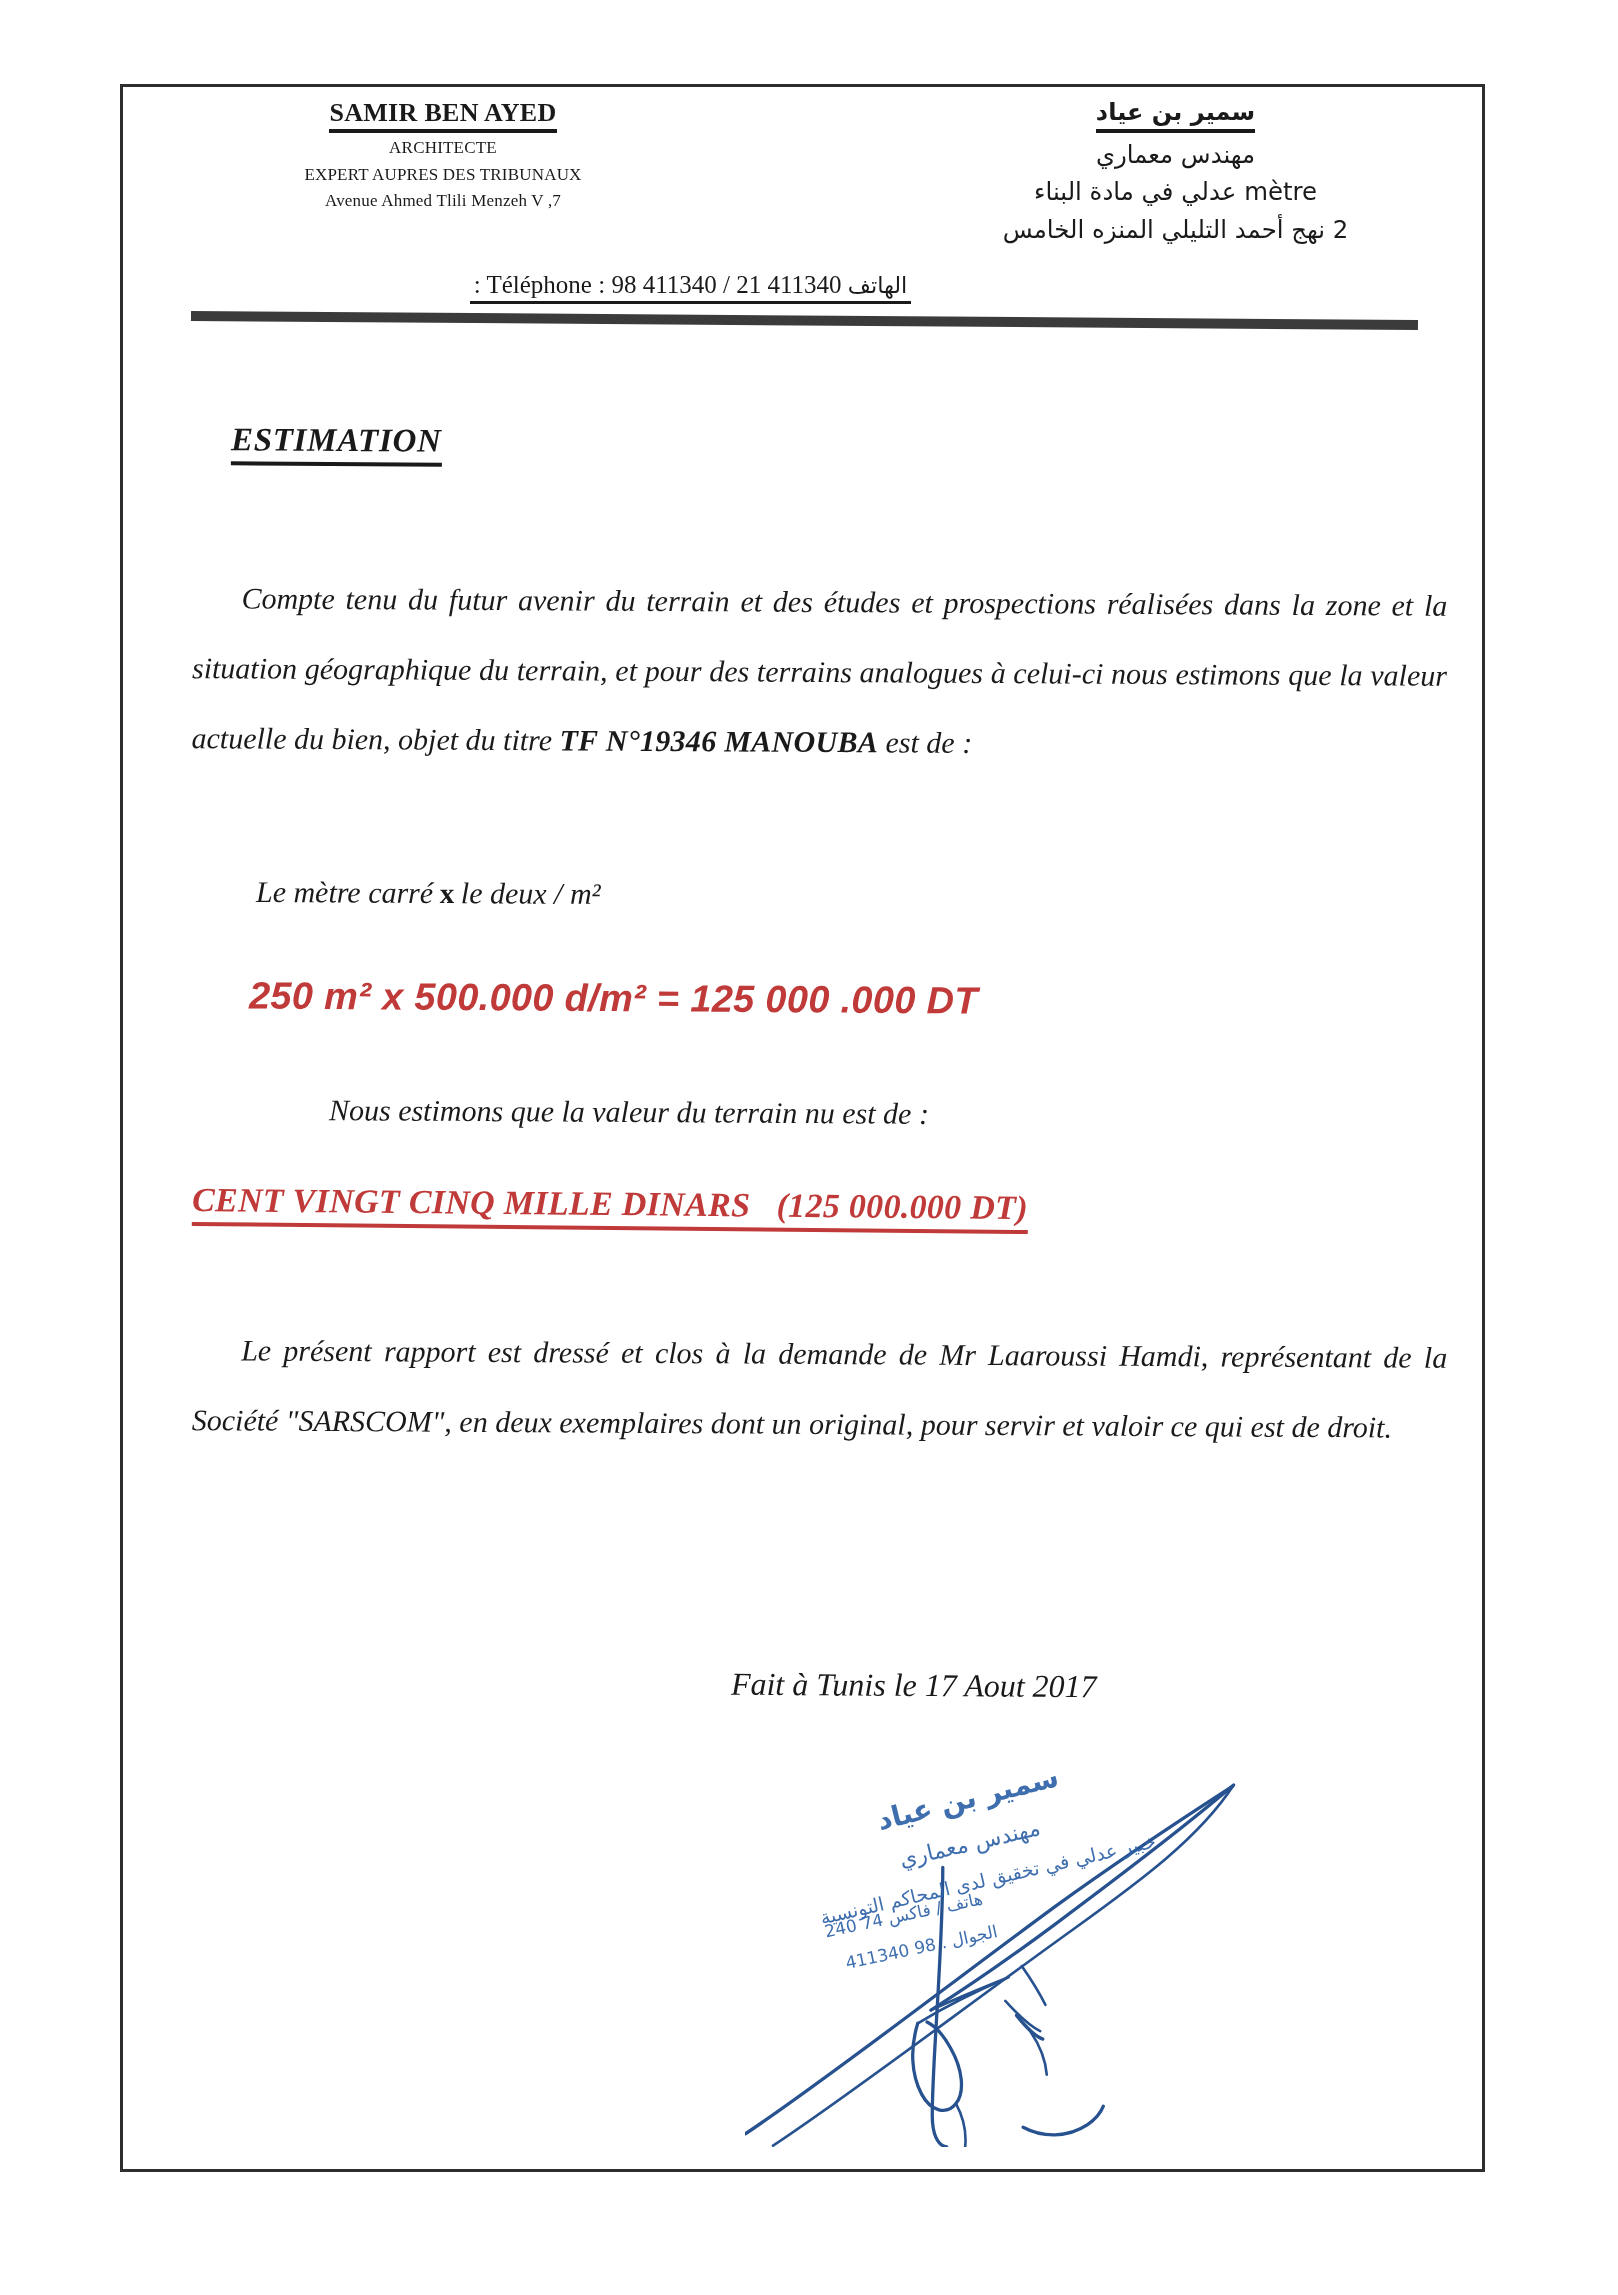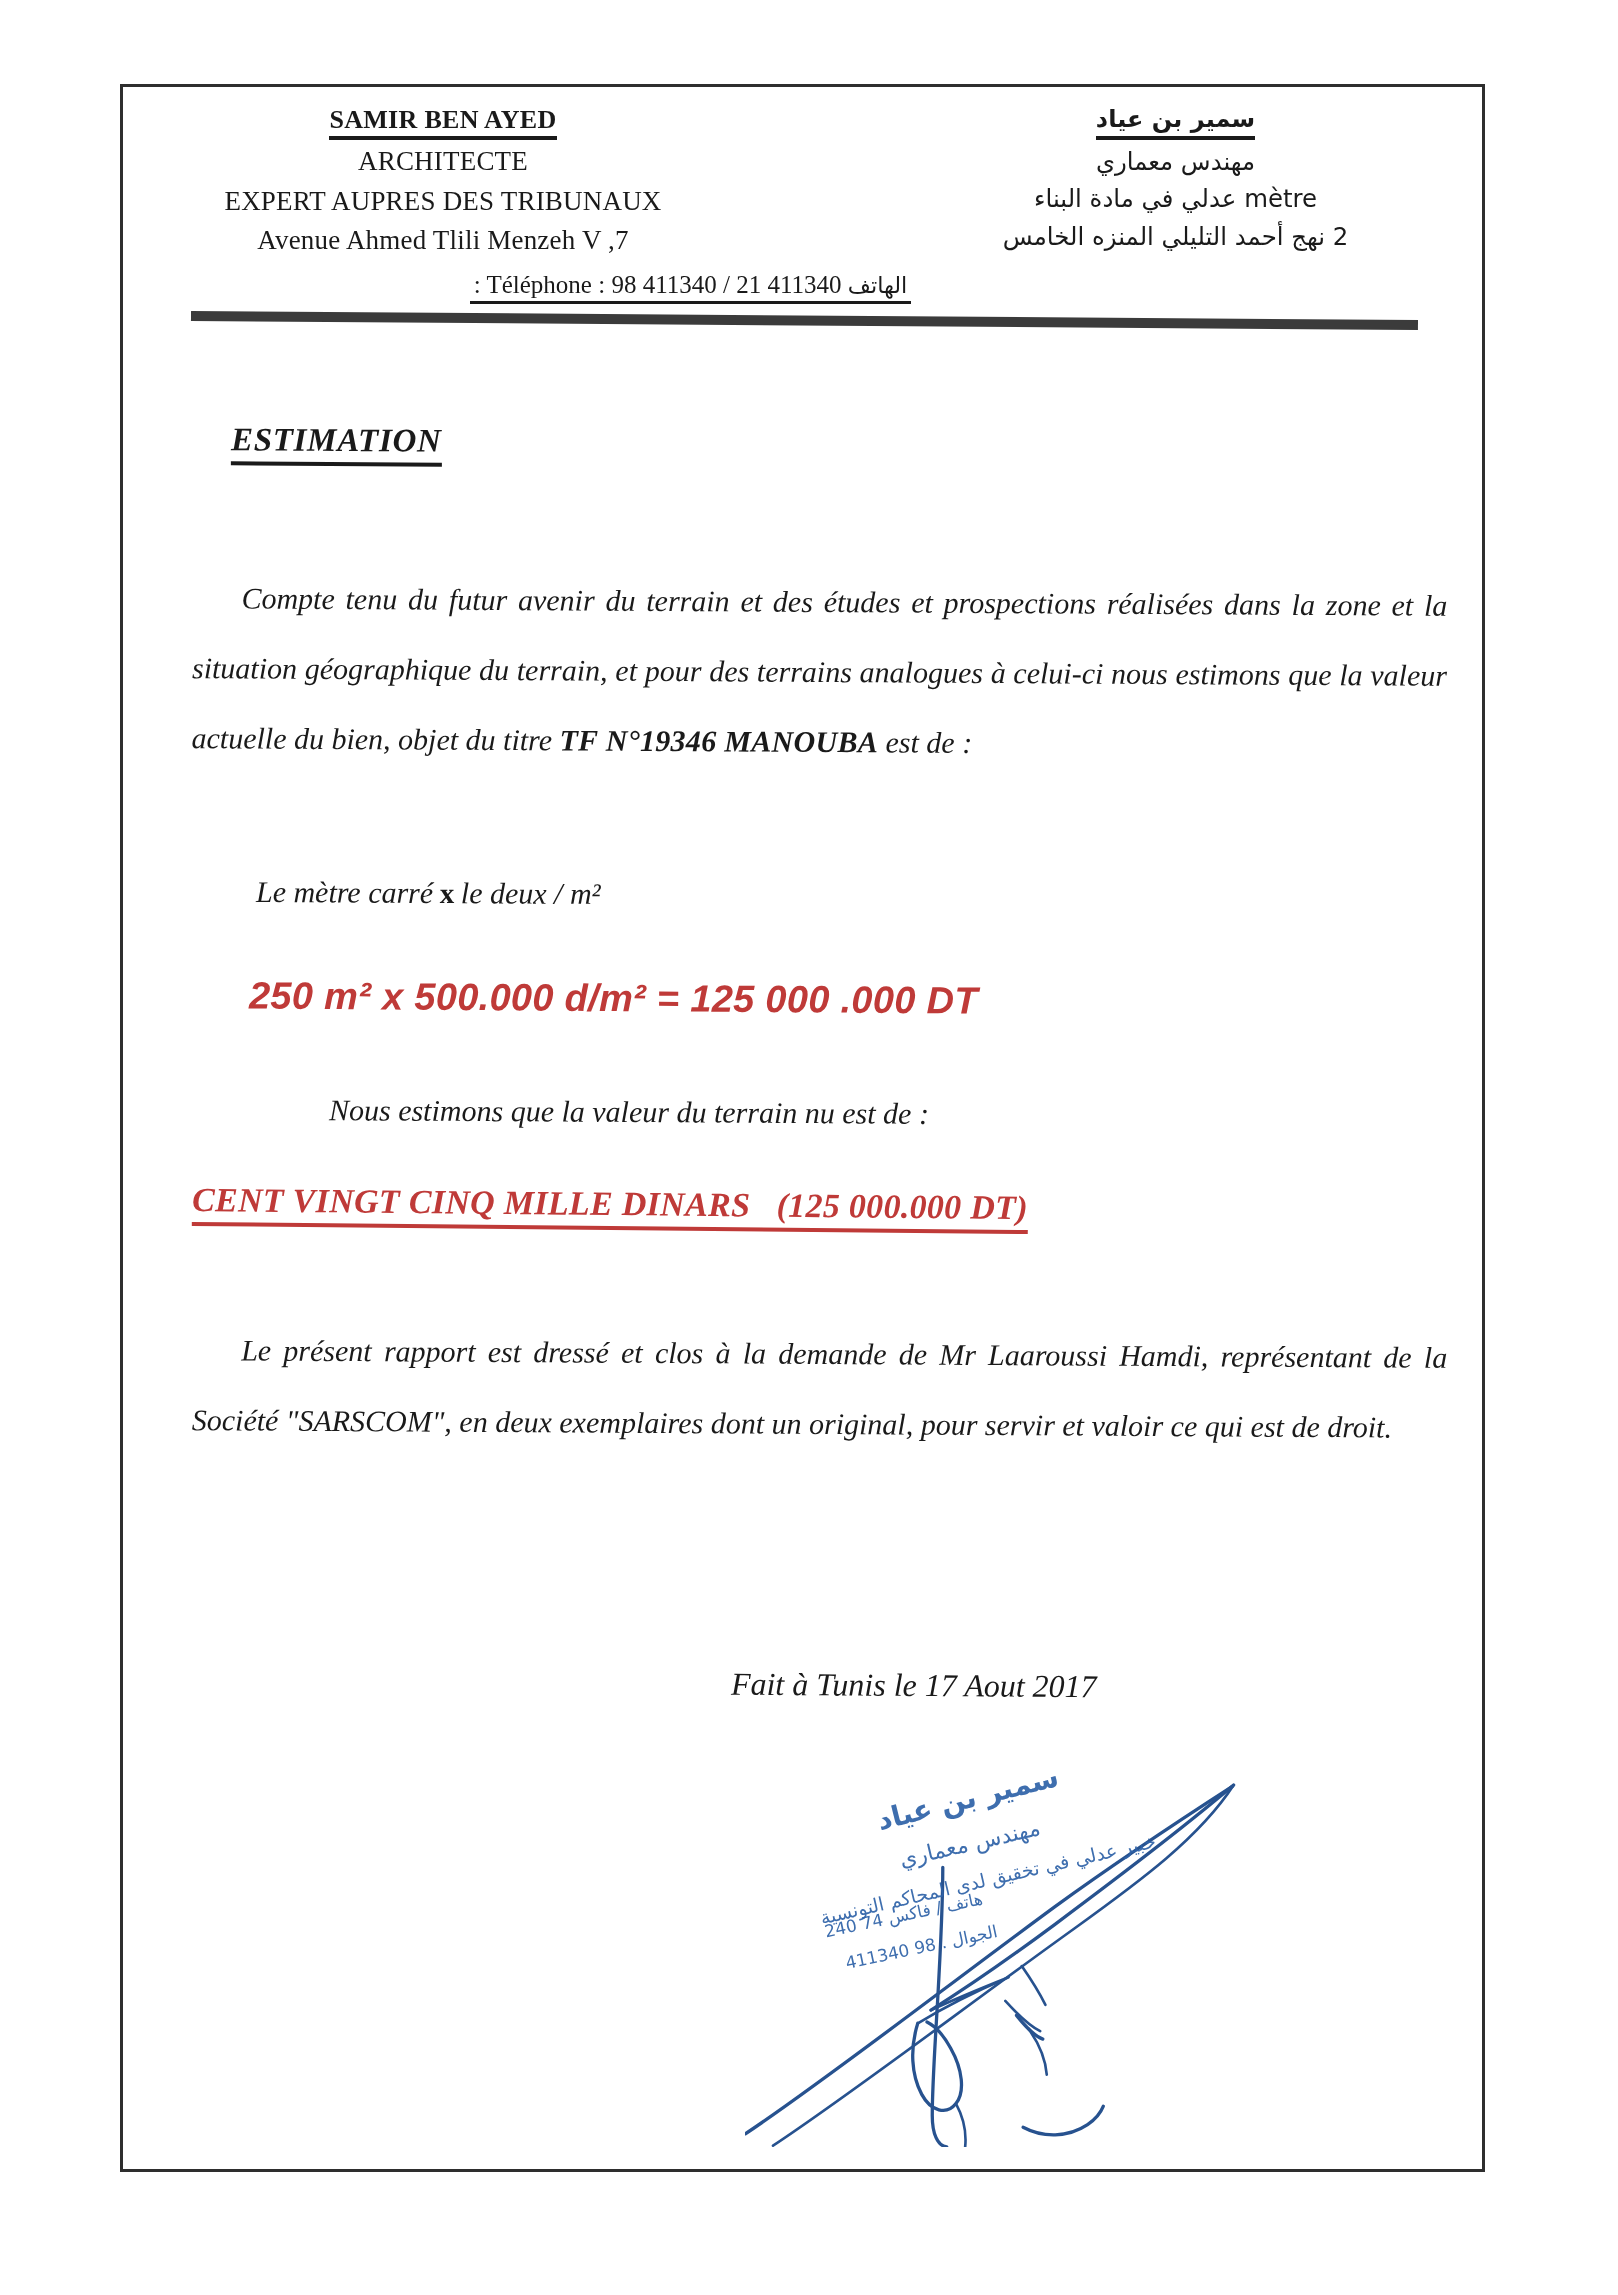--- a/index.html
+++ b/index.html
@@ -30,21 +30,20 @@
     background: #ffffff;
   }
 
   
   #letterhead {
     position: absolute;
     left: 120px;
     top: 99px;
     width: 1365px;
     height: 224px;
-    margin-top: 7px;
   }
   .lh-left {
     position: absolute;
     left: 0;
     top: 0;
     width: 646px;
     text-align: center;
   }
   .lh-right {
     position: absolute;
@@ -57,21 +56,21 @@
   .lh-name {
     font-size: 26px;
     font-weight: bold;
     letter-spacing: 0.3px;
     display: inline-block;
     border-bottom: 4px solid #1a1a1a;
     padding-bottom: 1.3px;
     line-height: 1.1;
   }
   .lh-line {
-    font-size: 27px;
+    font-size: 17px;
     line-height: 1.28;
     margin-top: 4.6px;
     letter-spacing: 0.2px;
   }
   .lh-line-ar {
     font-size: 24.4px;
     line-height: 1.3;
     margin-top: 6px;
     font-family: "DejaVu Sans", "Liberation Sans", sans-serif;
   }

